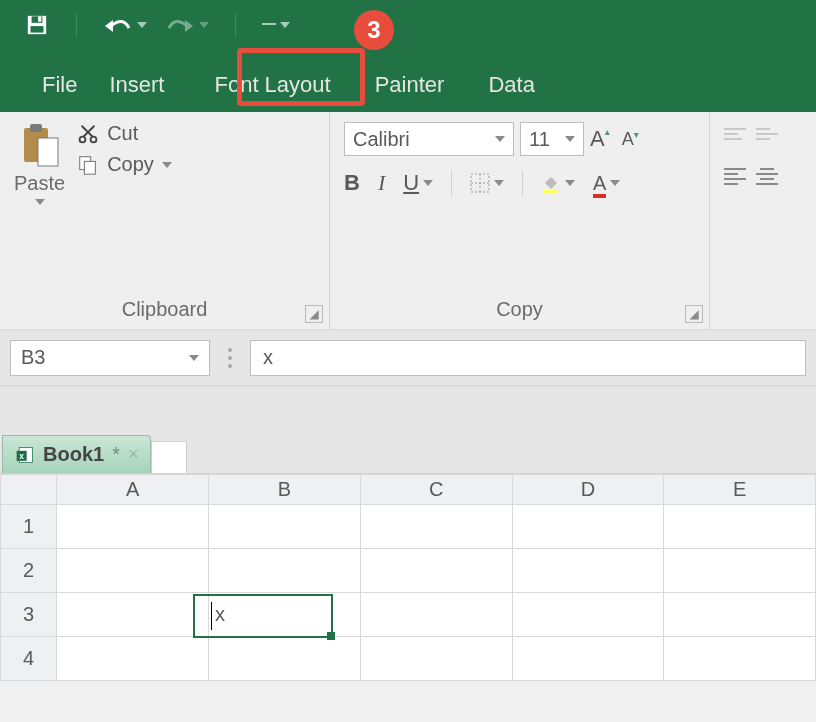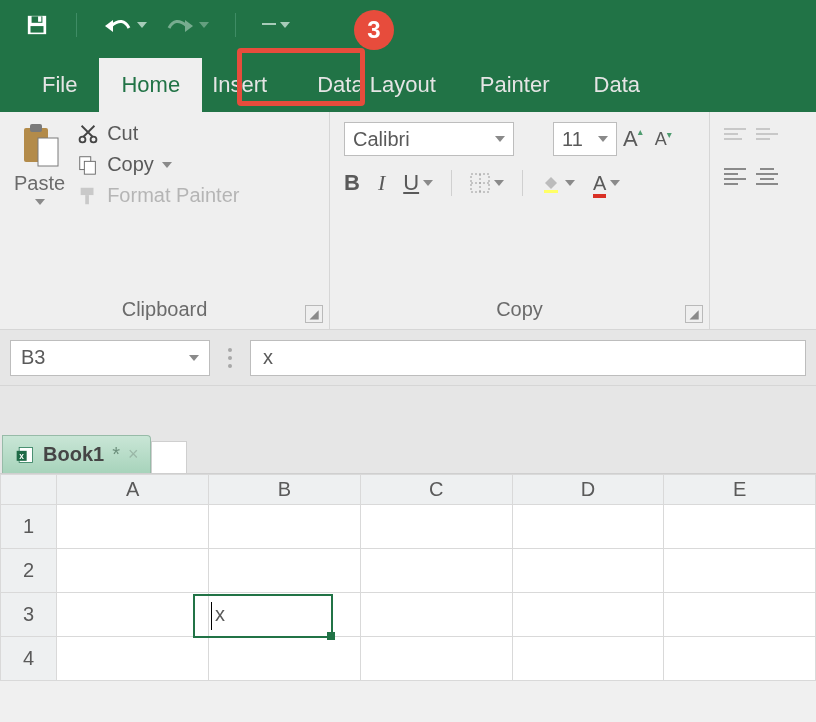--- a/index.html
+++ b/index.html
@@ -193,23 +193,22 @@
   </div>
   <div class="sep"></div>
   <div class="tb-item">
     <span style="width:14px;height:2px;background:#a7ccb9;display:block;margin-bottom:3px;"></span>
     <span class="tri-down"></span>
   </div>
 </div>
 
 <div class="tabstrip">
   <div class="tab">File</div>
-  <div class="tab active">Home</div>
   <div class="tab" style="padding-left:10px;padding-right:28px;">Insert</div>
-  <div class="tab">Data Layout</div>
+  <div class="tab">Font Layout</div>
   <div class="tab">Painter</div>
   <div class="tab">Data</div>
 
   <div class="highlight-box" style="left:237px;top:-2px;width:128px;height:58px;"></div>
   <div class="callout-badge" style="left:354px;top:-40px;">3</div>
 </div>
 
 <div class="ribbon">
 
   <div class="group" style="width:330px;">
@@ -233,41 +232,34 @@
           <span>Cut</span>
         </div>
         <div class="clip-row">
           <svg width="22" height="22" viewBox="0 0 24 24">
             <rect x="3" y="3" width="12" height="14" fill="#fff" stroke="#666"></rect>
             <rect x="8" y="8" width="12" height="14" fill="#fff" stroke="#666"></rect>
           </svg>
           <span>Copy</span>
           <span class="tri-down" style="border-top-color:#8a8a8a;"></span>
         </div>
-        <div class="clip-row disabled">
-          <svg width="22" height="22" viewBox="0 0 24 24">
-            <rect x="4" y="3" width="14" height="8" fill="#c9c9c9"></rect>
-            <rect x="9" y="11" width="4" height="10" fill="#c9c9c9"></rect>
-          </svg>
-          <span>Format Painter</span>
-        </div>
       </div>
     </div>
     <div class="group-label">Clipboard</div>
     <div class="dlg-launcher">◢</div>
   </div>
 
   <div class="group" style="width:380px;justify-content:space-between;">
     <div class="fontgrp-body">
       <div class="font-row1">
         <div class="combo" style="width:170px;">
           <span>Calibri</span>
           <span class="tri-down" style="border-top-color:#8a8a8a;"></span>
         </div>
-        <div class="combo" style="width:64px;margin-left:33px;">
+        <div class="combo" style="width:64px;">
           <span>11</span>
           <span class="tri-down" style="border-top-color:#8a8a8a;"></span>
         </div>
         <div style="font-size:22px;color:#5a5a5a;display:flex;align-items:flex-start;">A<span style="font-size:10px;color:#4e9c6f;">▴</span></div>
         <div style="font-size:18px;color:#5a5a5a;display:flex;align-items:flex-start;margin-left:6px;">A<span style="font-size:10px;color:#4e9c6f;">▾</span></div>
       </div>
       <div class="font-row2">
         <span class="btn-b">B</span>
         <span class="btn-i">I</span>
         <span style="display:flex;align-items:center;gap:4px;">

